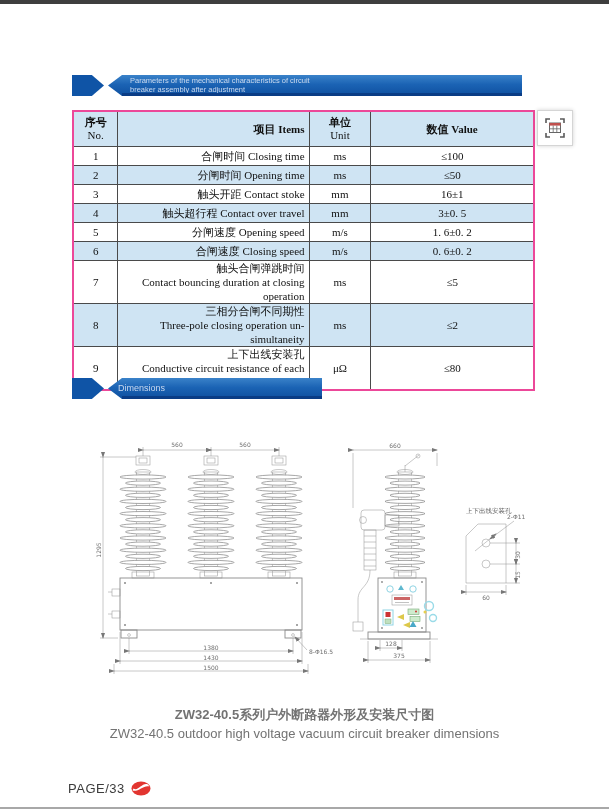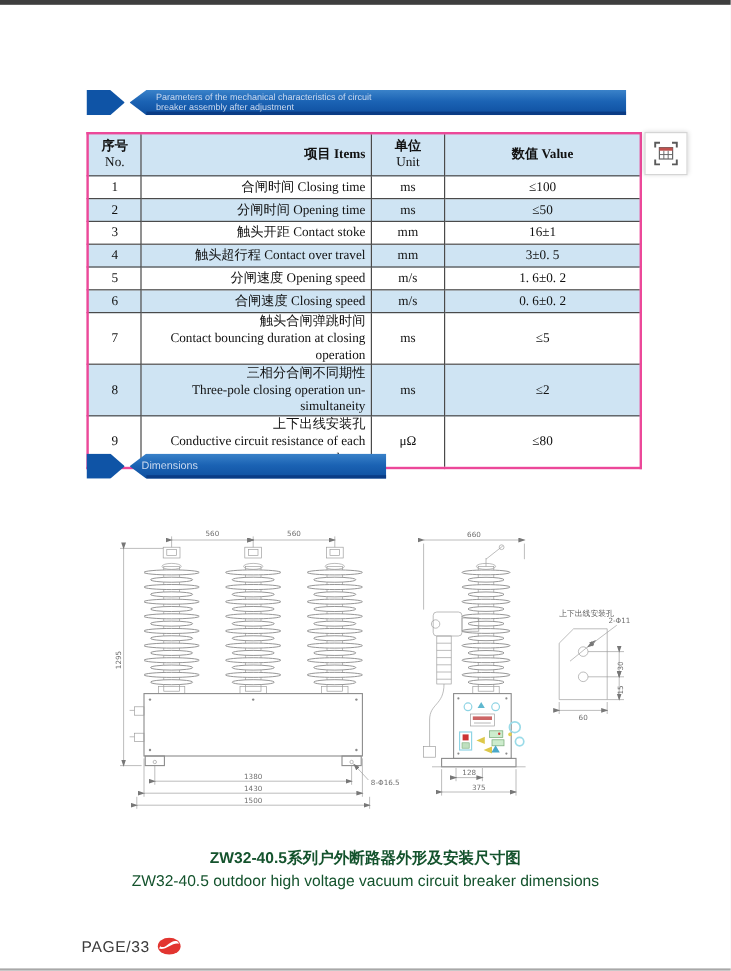--- a/index.html
+++ b/index.html
@@ -38,21 +38,21 @@
       display:flex;align-items:center;justify-content:center;}
 
   
   .drawing{position:absolute;left:58px;top:420px;}
   .ln{stroke:#8a8a8a;fill:none;stroke-width:.9;}
   .thin{stroke:#9a9a9a;fill:none;stroke-width:.55;}
   .fin{fill:#fff;stroke:#8a8a8a;stroke-width:.75;}
   .dim{fill:#6f6f6f;font-size:6px;font-family:"DejaVu Sans",sans-serif;}
   .cjk{fill:#5c5c5c;font-size:6.5px;}
 
-  .caption{position:absolute;left:0;right:0;top:706px;text-align:center;color:#14532d;}
+  .caption{position:absolute;left:0;right:0;top:706px;text-align:center;color:#737373;}
   .caption .cn{font-size:13px;font-weight:bold;}
   .caption .en{font-size:13px;margin-top:2px;}
 
   .footer{position:absolute;left:68px;top:781px;display:flex;align-items:center;gap:6px;
       font-size:13px;color:#3c3c3c;letter-spacing:.5px;}
 </style>
 </head>
 <body>
 
 <div class="top-edge"></div>

